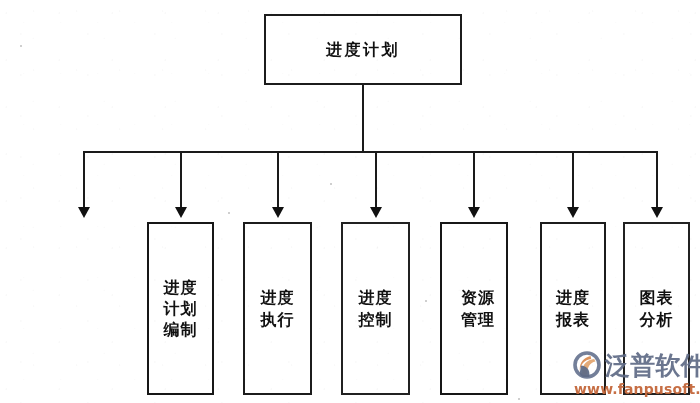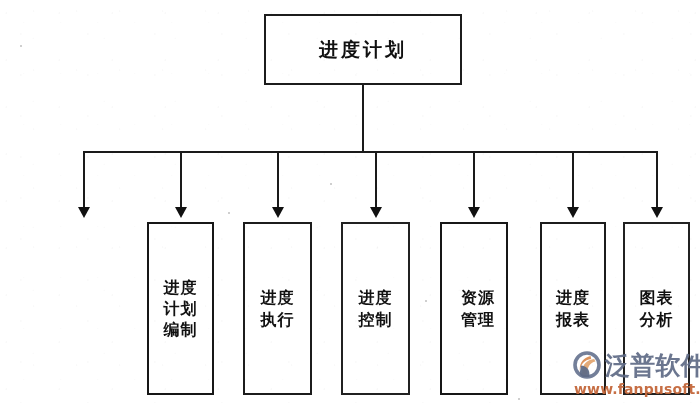--- a/index.html
+++ b/index.html
@@ -54,21 +54,21 @@
   .node-label {
     font-family: "DejaVu Sans", "Liberation Sans", sans-serif;
     color: #111111;
     text-align: center;
     line-height: 1.32;
     letter-spacing: 0.06em;
     white-space: pre-line;
     font-weight: 600;
   }
   #box-root .node-label {
-    font-size: 19px;
+    font-size: 16px;
     letter-spacing: 0.16em;
   }
   .leaf-box .node-label {
     font-size: 16px;
   }
 
   
   .conn-line {
     position: absolute;
     background: #1a1a1a;

